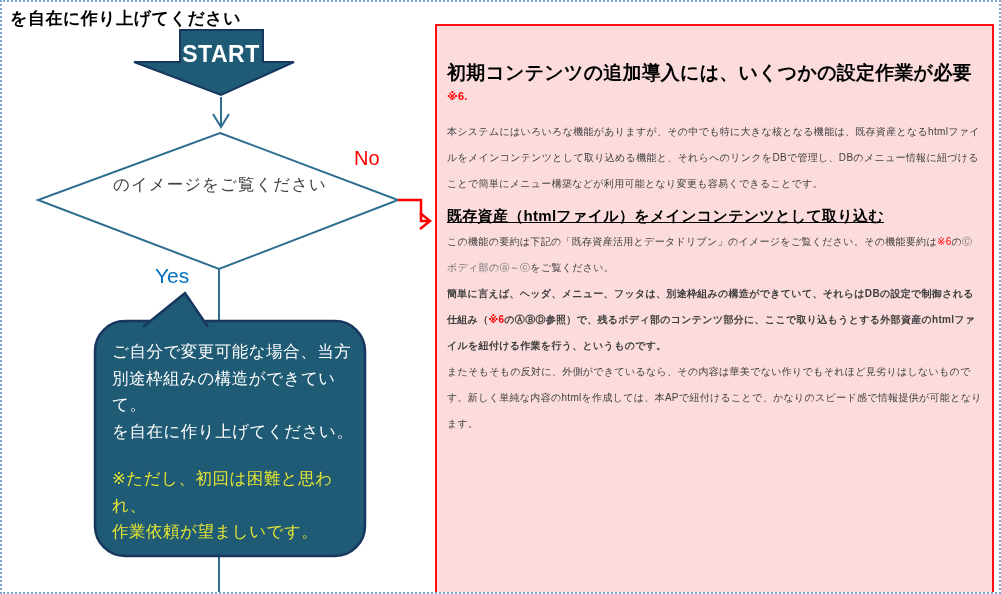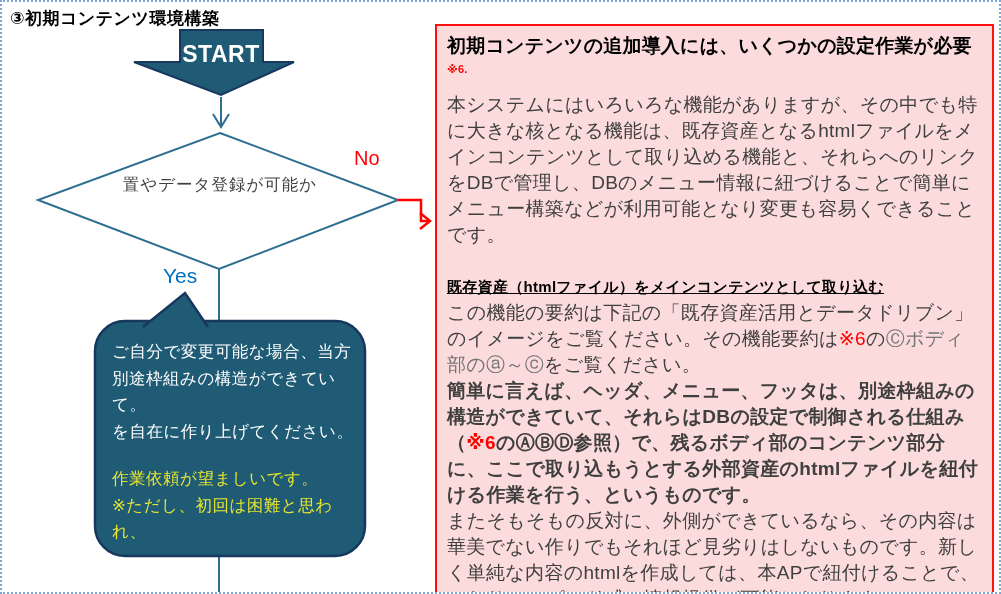--- a/index.html
+++ b/index.html
@@ -11,49 +11,49 @@
   .page-title{
     position:absolute;left:8px;top:5px;font-size:17px;font-weight:bold;color:#000;
     letter-spacing:0.5px;
   }
   .flow-svg{position:absolute;left:0;top:0;}
   .diamond-text{
     position:absolute;left:108px;top:168px;width:220px;text-align:center;
     font-size:16.5px;line-height:28px;color:#3F3F3F;letter-spacing:1px;
   }
   .no-label{position:absolute;left:352px;top:145px;font-size:20px;color:#FF0000;}
-  .yes-label{position:absolute;left:161px;top:262px;font-size:21px;color:#0070C0;}
+  .yes-label{position:absolute;left:153px;top:262px;font-size:21px;color:#0070C0;}
   .bubble-text{
     position:absolute;left:110px;top:336px;width:250px;
     font-size:16.5px;line-height:26.5px;color:#FFFFFF;letter-spacing:0.5px;
   }
   .bubble-text .spacer{height:21px;}
   .bubble-text .note{color:#E6E532;}
   .panel{
     position:absolute;left:433px;top:22px;width:559px;height:584px;box-sizing:border-box;
     background:#FBDBDB;border:2.5px solid #FE1010;padding:6px 10px 0 10px;
   }
-  .panel-title{font-size:19px;font-weight:bold;color:#000;line-height:28px;margin-bottom:2px;letter-spacing:0.2px;}
+  .panel-title{font-size:19px;font-weight:bold;color:#000;line-height:28px;margin-bottom:2px;letter-spacing:0.2px;margin-top:27px;}
   .sup-red{font-size:11px;font-weight:bold;color:#FF0000;position:relative;top:-7px;}
-  .panel p{margin:0;font-size:19px;line-height:26px;color:#3F3F3F;letter-spacing:0.3px;}
+  .panel p{margin:0;font-size:10px;line-height:26px;color:#3F3F3F;letter-spacing:0.3px;}
   .p1{margin-top:2px;}
-  .h2-line{margin-top:26px;font-size:15px;line-height:26px;}
+  .h2-line{margin-top:6px;font-size:15px;line-height:26px;}
   .h2-line .h2{font-weight:bold;color:#000;text-decoration:underline;letter-spacing:0.3px;}
   .p3{margin-top:24px;font-weight:bold;}
   .p4{margin-top:28px;}
   .p5{margin-top:30px;}
   .red-inline{color:#FF0000;}
   .blue-inline{color:#737373;text-align:right;}
 </style>
 </head>
 <body>
 
 <div class="page">
 
-  <div class="page-title">③初期コンテンツ環境構築</div>
+  <div class="page-title">を自在に作り上げてください</div>
 
   <svg class="flow-svg" width="433" height="594" viewBox="0 0 433 594">
 
     <path d="M217 267 L217 594" stroke="#2E6E91" stroke-width="2" fill="none"></path>
 
     <path d="M178 28 L261 28 L261 60 L292 60 L219 93 L132 60 L178 60 Z" fill="#1F5B75" stroke="#17375E" stroke-width="2"></path>
     <text x="219" y="52" text-anchor="middle" dominant-baseline="central" fill="#FFFFFF" font-size="23" font-weight="600" letter-spacing="0.5">START</text>
 
     <path d="M219 95 L219 125" stroke="#2E6E91" stroke-width="2" fill="none"></path>
     <path d="M211 112 L219 125 L227 112" stroke="#2E6E91" stroke-width="2" fill="none"></path>
@@ -61,33 +61,33 @@
     <polygon points="218,131 396,198 217,267 36,198" fill="#FFFFFF" stroke="#2E6E91" stroke-width="2"></polygon>
 
     <path d="M396 198 L419 198 L419 219 L426 219" stroke="#FF0000" stroke-width="2.5" fill="none"></path>
     <path d="M418 211 L428 219 L418 227" stroke="#FF0000" stroke-width="2.5" fill="none"></path>
 
     <rect x="93" y="319" width="270" height="235" rx="30" ry="30" fill="#1F5B75" stroke="#17375E" stroke-width="2.5"></rect>
     <path d="M141 325 L183 291 L206 325" fill="#1F5B75" stroke="#17375E" stroke-width="2.5"></path>
   </svg>
 
   <div class="diamond-text">
-    <div>置やデータ登録が可能か</div>
+    <div>のイメージをご覧ください</div>
   </div>
 
   <div class="no-label">No</div>
   <div class="yes-label">Yes</div>
 
   <div class="bubble-text">
     <div>ご自分で変更可能な場合、当方</div>
     <div>別途枠組みの構造ができていて。</div>
     <div>を自在に作り上げてください。</div>
     <div class="spacer"></div>
+    <div class="note">※ただし、初回は困難と思われ、</div>
     <div class="note">作業依頼が望ましいです。</div>
-    <div class="note">※ただし、初回は困難と思われ、</div>
   </div>
 
   <div class="panel">
     <div class="panel-title">
       <span>初期コンテンツの追加導入には、いくつかの設定作業が必要</span><span class="sup-red">※6.</span>
     </div>
 
     <p class="p1">本システムにはいろいろな機能がありますが、その中でも特に大きな核となる機能は、既存資産となるhtmlファイルをメインコンテンツとして取り込める機能と、それらへのリンクをDBで管理し、DBのメニュー情報に紐づけることで簡単にメニュー構築などが利用可能となり変更も容易くできることです。</p>
 
     <div class="h2-line">

